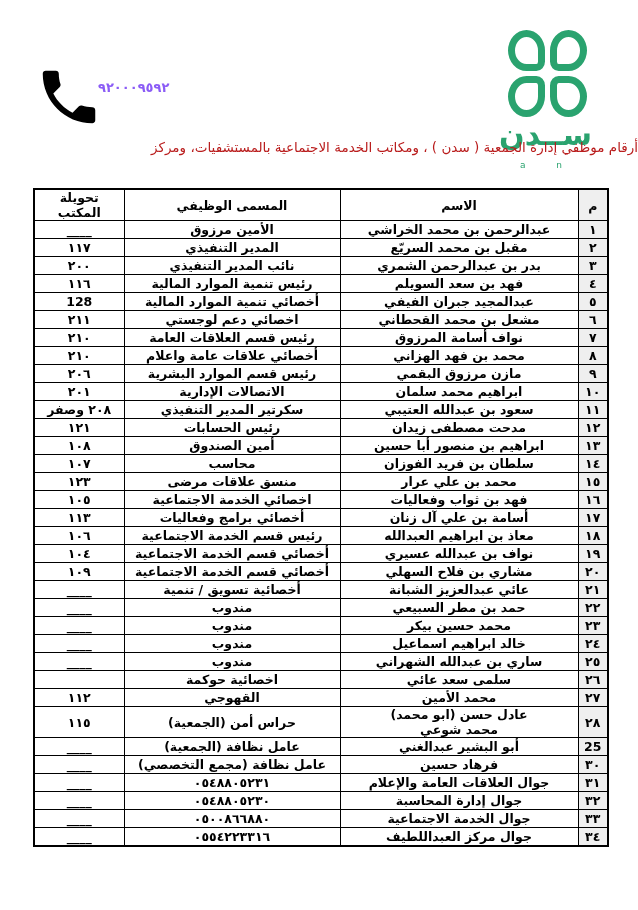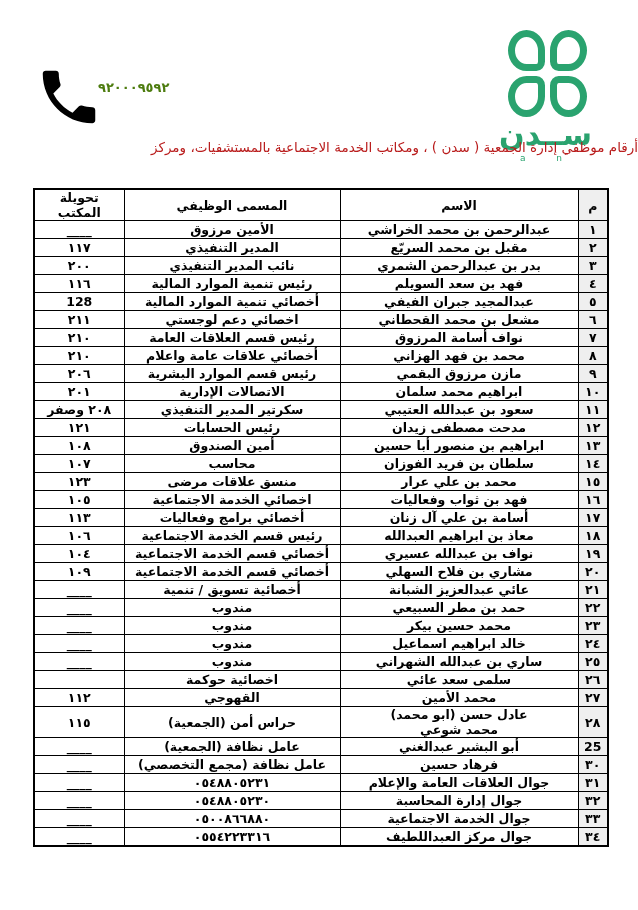--- a/index.html
+++ b/index.html
@@ -5,31 +5,31 @@
   html,body{margin:0;padding:0;}
   body{
     width:638px;height:910px;position:relative;background:#ffffff;
     font-family:"DejaVu Sans","Liberation Sans",sans-serif;
     overflow:hidden;
   }
   
   .phone-icon{position:absolute;left:34px;top:62px;width:70px;height:70px;}
   .phone-number{
     position:absolute;left:98px;top:80px;direction:ltr;
-    font-size:13px;font-weight:bold;letter-spacing:3px;color:#4d7c0f;
+    font-size:13px;font-weight:bold;letter-spacing:3px;color:#8b5cf6;
   }
   .logo{position:absolute;right:46px;top:30px;width:88px;text-align:center;}
   .petals{display:grid;grid-template-columns:38px 38px;grid-template-rows:42px 42px;gap:4px;justify-content:center;}
   .petal{width:37px;height:41px;border:7px solid #2aa36f;box-sizing:border-box;background:#fff;}
   .petal.tl{border-radius:60% 60% 28% 60%;}
   .petal.tr{border-radius:60% 60% 60% 28%;}
   .petal.bl{border-radius:60% 28% 60% 60%;}
   .petal.br{border-radius:28% 60% 60% 60%;}
   .wordmark{margin-top:2px;color:#2aa36f;font-size:30px;font-weight:bold;line-height:1;direction:rtl;}
-  .latin{color:#2aa36f;font-size:9px;letter-spacing:14px;margin-top:3px;text-align:center;}
+  .latin{color:#2aa36f;font-size:9px;letter-spacing:14px;margin-top:10px;text-align:center;}
   .page-title{
     position:absolute;top:136px;left:0;width:100%;text-align:right;direction:rtl;
     font-weight:normal;font-size:13.5px;color:#b91c1c;line-height:1.7;
   }
   
   table.directory{
     position:absolute;top:188px;left:33px;width:574px;
     border-collapse:collapse;direction:rtl;table-layout:fixed;
   }
   table.directory th,table.directory td{

